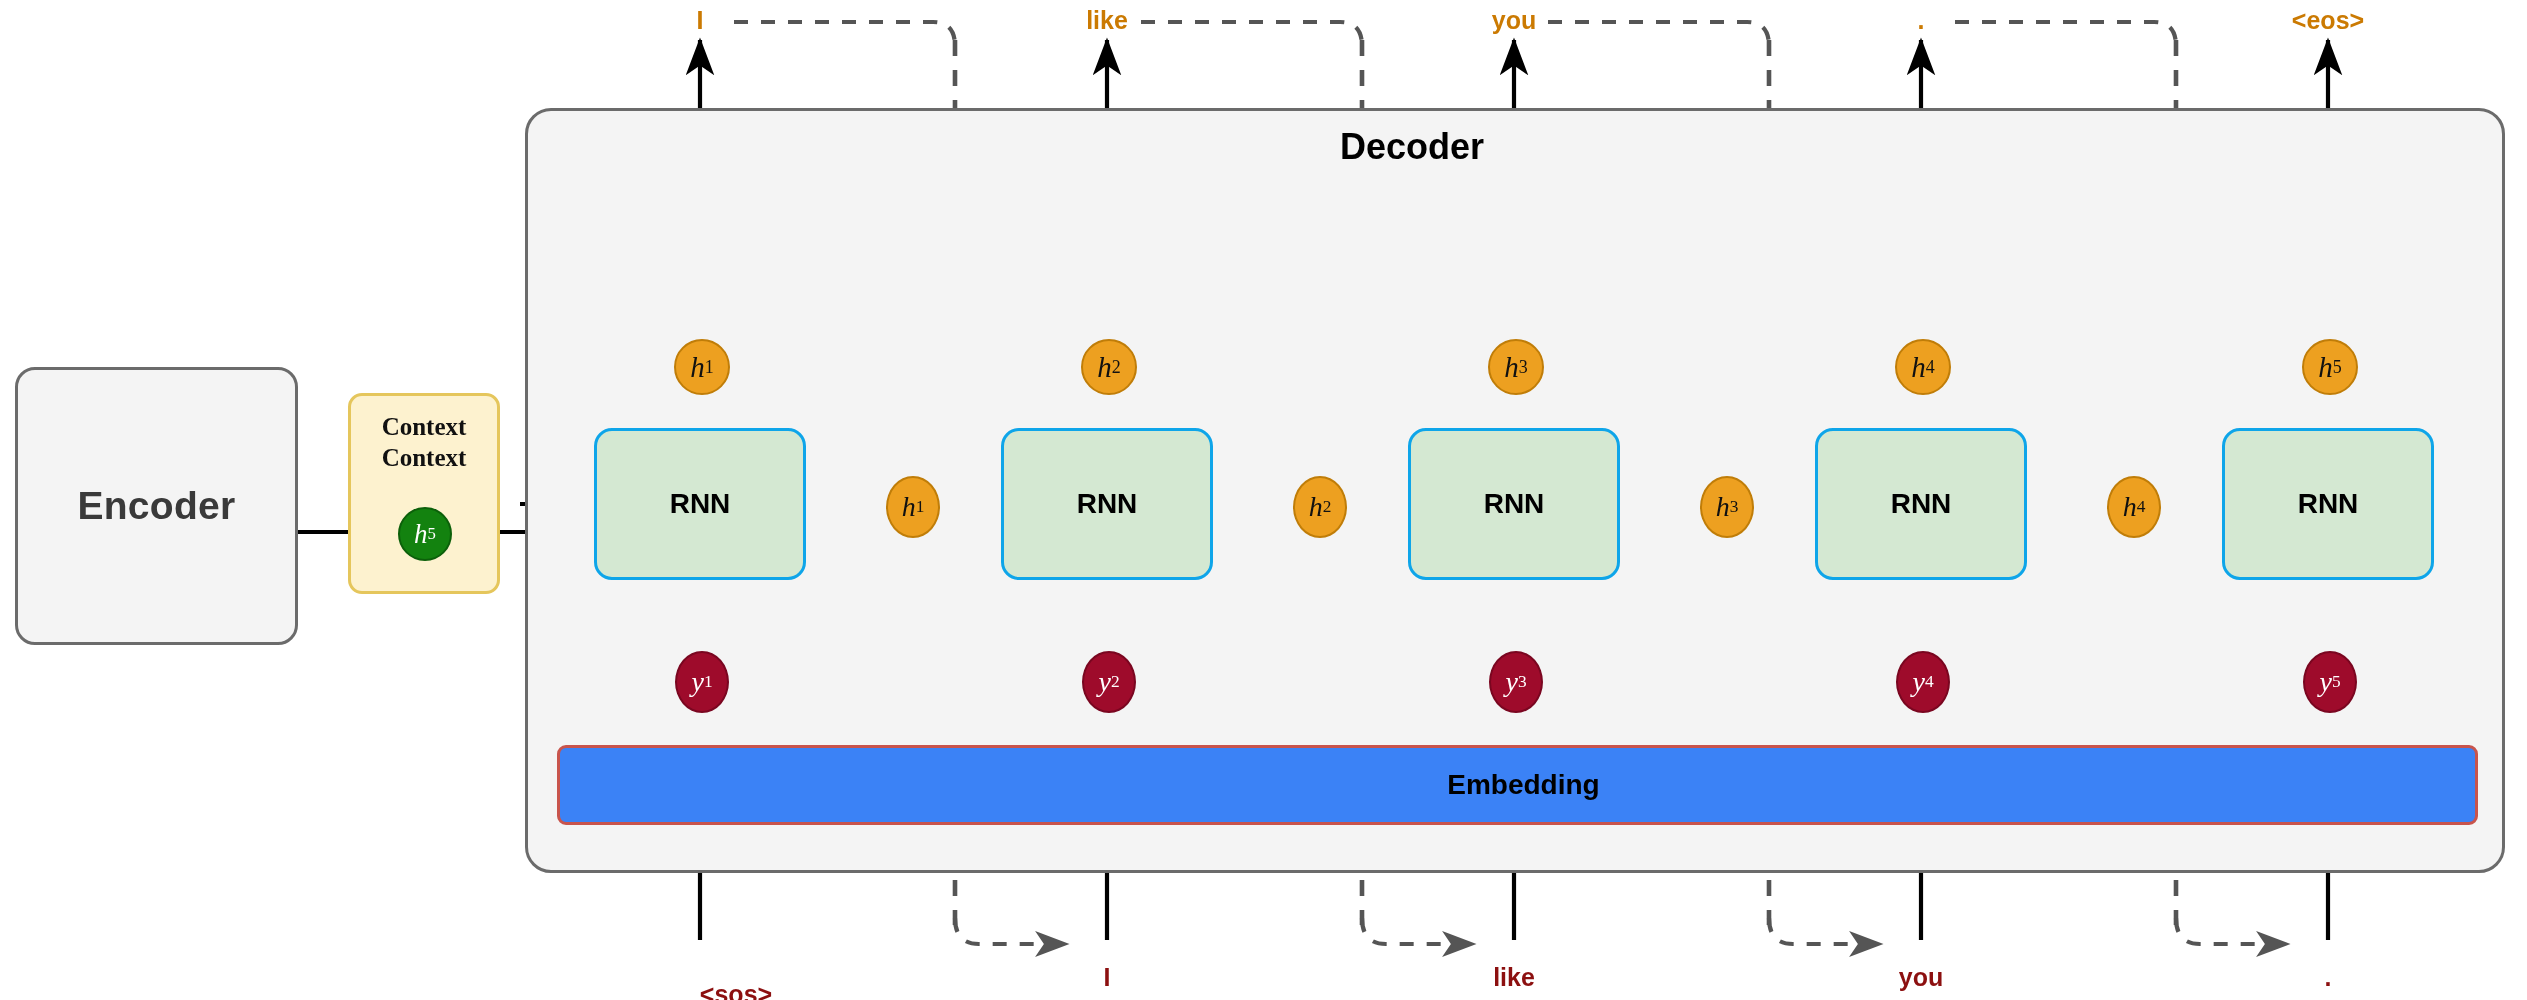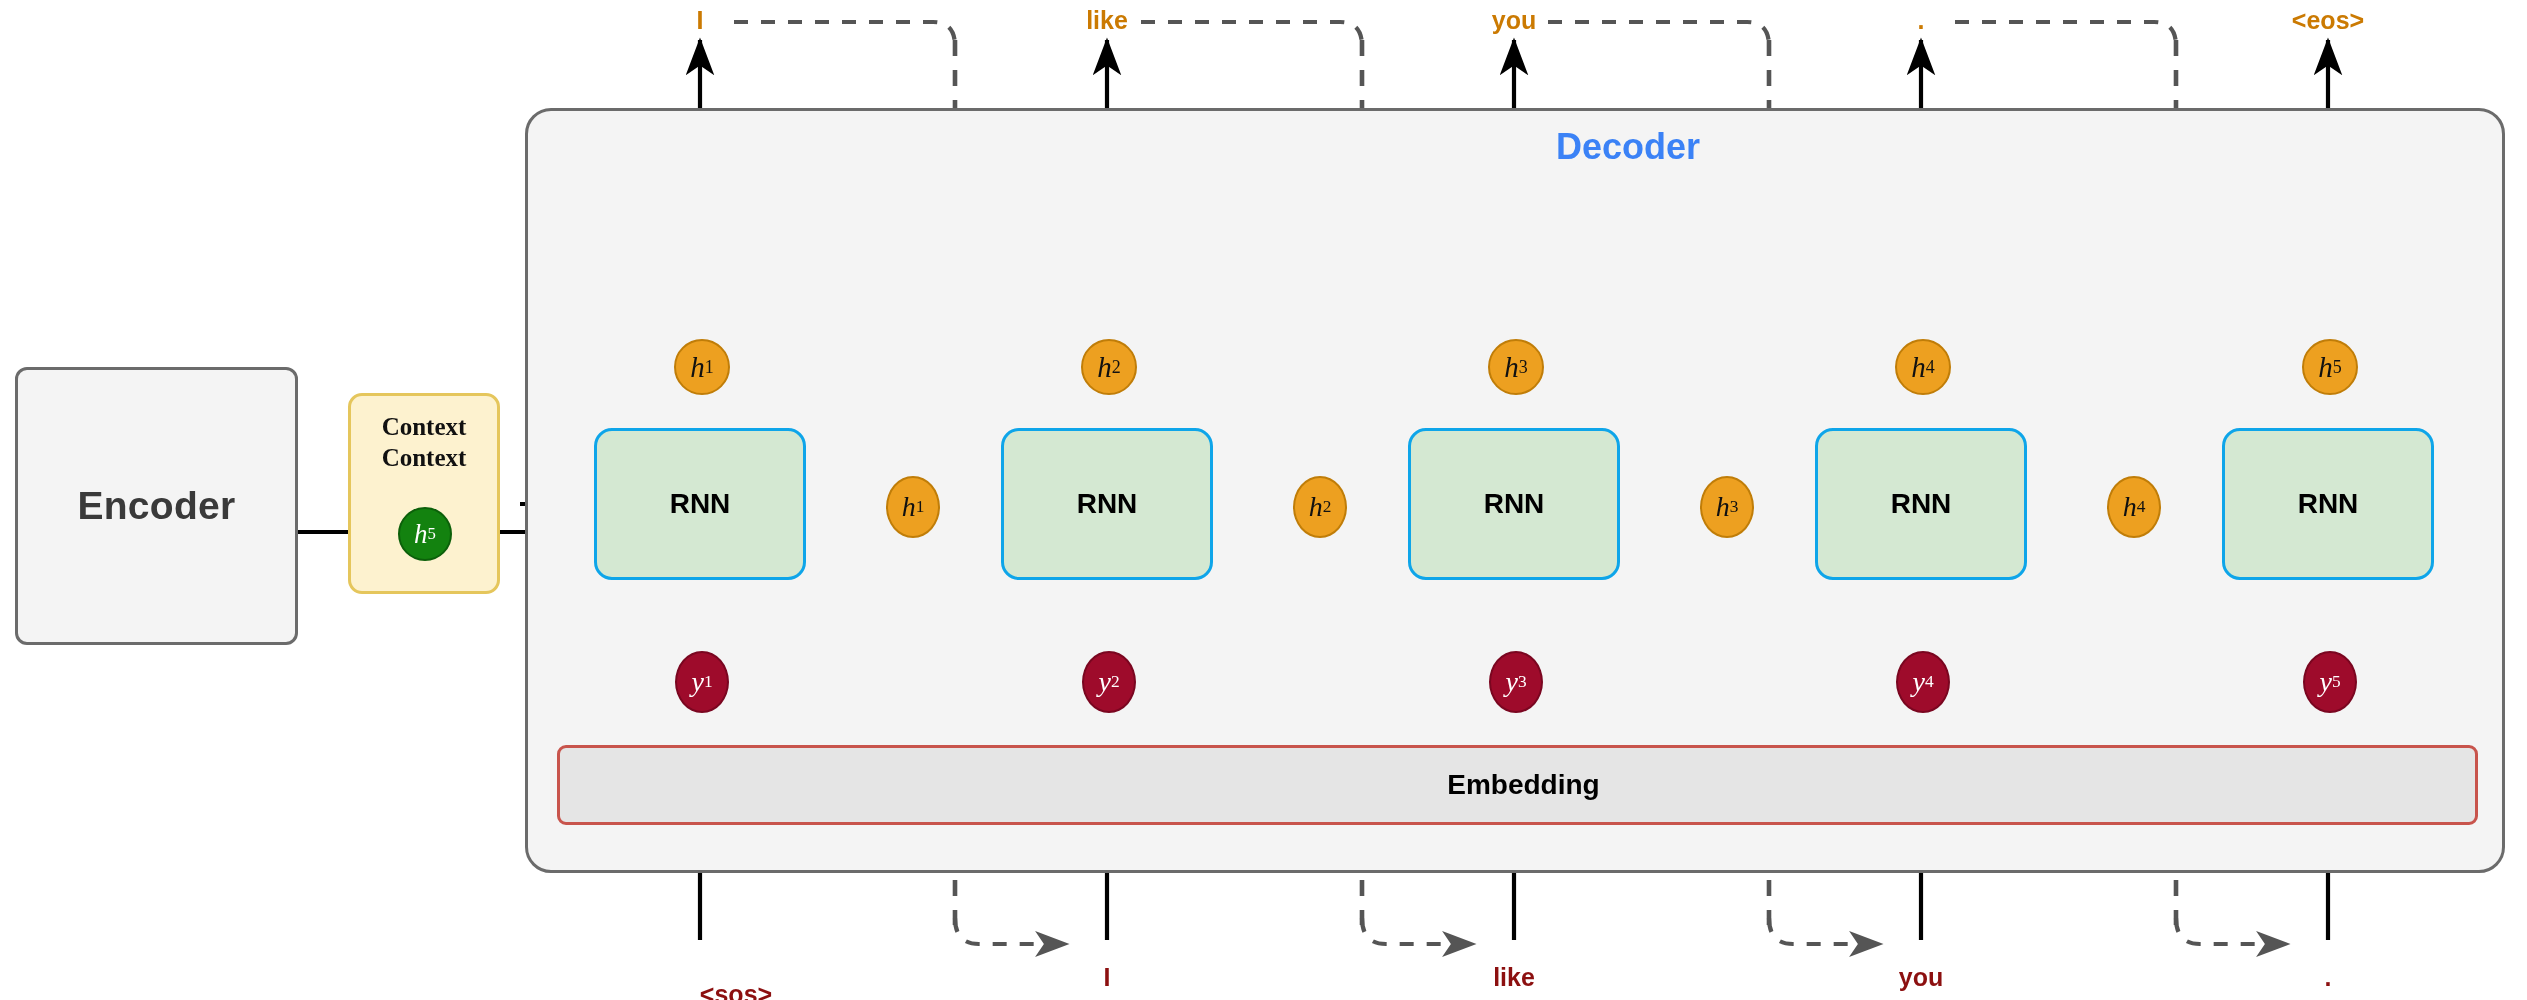--- a/index.html
+++ b/index.html
@@ -9,47 +9,47 @@
     background:#ffffff;
     font-family:"Liberation Sans", sans-serif;
     overflow:hidden;
   }
   #svg-layer{position:absolute;left:0;top:0;width:2527px;height:1000px;}
 
   .box{position:absolute;box-sizing:border-box;display:flex;align-items:center;justify-content:center;}
 
   .encoder-box{
     left:15px;top:367px;width:283px;height:278px;
-    background:#f4f4f4;border:3px solid #6b6b6b;border-radius:12px;
+    background:#f4f4f4;border:3px solid #6b6b6b;border-radius:20px;
     font-size:39px;font-weight:bold;color:#3a3a3a;letter-spacing:.3px;
   }
   .context-box{
     left:348px;top:393px;width:152px;height:201px;
     background:#fdf2cf;border:3px solid #e5c65c;border-radius:14px;font-family:Liberation Serif, serif;
   }
   .context-label{
     position:absolute;left:0;top:16px;width:100%;text-align:center;
     font-size:25px;font-weight:bold;color:#111;line-height:1.22;
   }
   .decoder-box{
     left:525px;top:108px;width:1980px;height:765px;
     background:#f4f4f4;border:3px solid #6b6b6b;border-radius:26px;
   }
   .decoder-title{
-    position:absolute;left:1340px;top:126px;width:360px;text-align:right;
-    font-size:36px;font-weight:bold;color:#3b82f6;
+    position:absolute;left:1340px;top:126px;width:360px;text-align:left;
+    font-size:36px;font-weight:bold;color:#000000;
   }
   .linear-box{
     left:557px;top:213px;width:1921px;height:68px;
     background:#fde4c0;border:3px solid #e8a200;border-radius:9px;
     font-size:28px;font-weight:bold;color:#000;
   }
   .embedding-box{
     left:557px;top:745px;width:1921px;height:80px;
-    background:#e5e5e5;border:3px solid #c8544c;border-radius:9px;
+    background:#3b82f6;border:3px solid #c8544c;border-radius:9px;
     font-size:28px;font-weight:bold;color:#000;padding-left:12px;
   }
   .rnn-box{
     top:428px;width:212px;height:152px;
     background:#d4e8d2;border:3px solid #0ea5e9;border-radius:18px;
     font-size:28px;font-weight:bold;color:#000;
   }
 
   .node{position:absolute;display:flex;align-items:center;justify-content:center;
         font-family:"Liberation Serif", serif;font-style:italic;}

